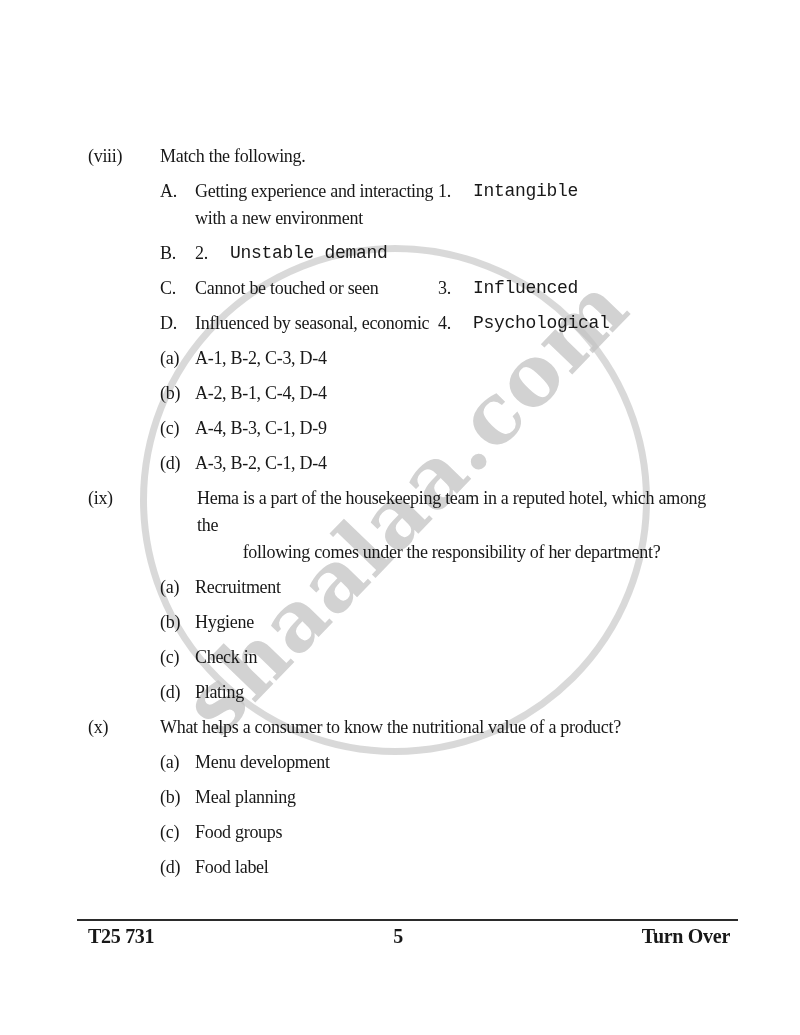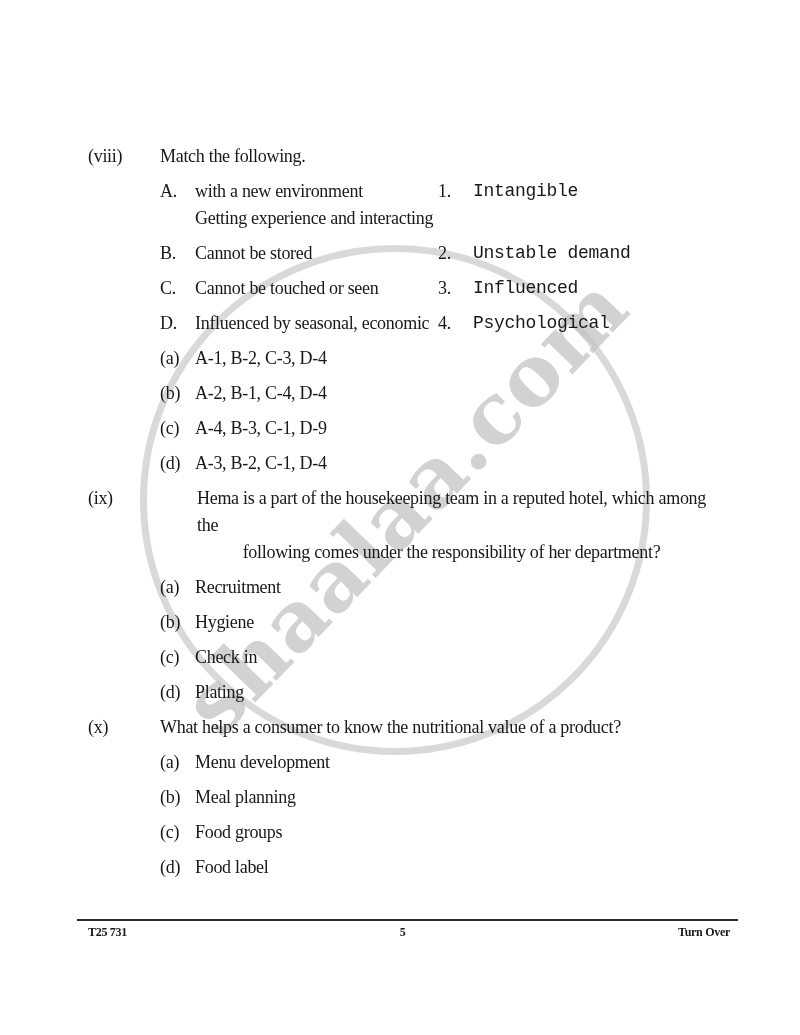--- a/index.html
+++ b/index.html
@@ -88,21 +88,21 @@
     position: absolute;
     left: 77px;
     top: 925px;
     width: 661px;
     box-sizing: border-box;
     padding-left: 11px;
     padding-right: 8px;
     display: flex;
     justify-content: space-between;
     align-items: baseline;
-    font-size: 12px;
+    font-size: 20px;
     font-weight: bold;
     z-index: 2;
   }
 </style>
 </head>
 <body>
 
 <div class="page">
 
   <div class="wm-circle"></div>
@@ -112,32 +112,29 @@
 
     <div class="q-row">
       <div class="q-num">(viii)</div>
       <div class="q-body">
         <div class="q-text">Match the following.</div>
 
         <div>
           <div class="match-row">
             <span class="m-label">A.</span>
             <span class="m-left">
+              <div class="m-line">Getting experience and interacting</div>
               <div class="m-line">with a new environment</div>
-              <div class="m-line">Getting experience and interacting</div>
             </span>
             <span class="m-num">1.</span>
             <span class="m-right">Intangible</span>
           </div>
 
           <div class="match-row">
             <span class="m-label">B.</span>
-            <span class="m-left">
-              <div class="m-line">Cannot be stored</div>
-            </span>
             <span class="m-num">2.</span>
             <span class="m-right">Unstable demand</span>
           </div>
 
           <div class="match-row">
             <span class="m-label">C.</span>
             <span class="m-left">
               <div class="m-line">Cannot be touched or seen</div>
             </span>
             <span class="m-num">3.</span>

